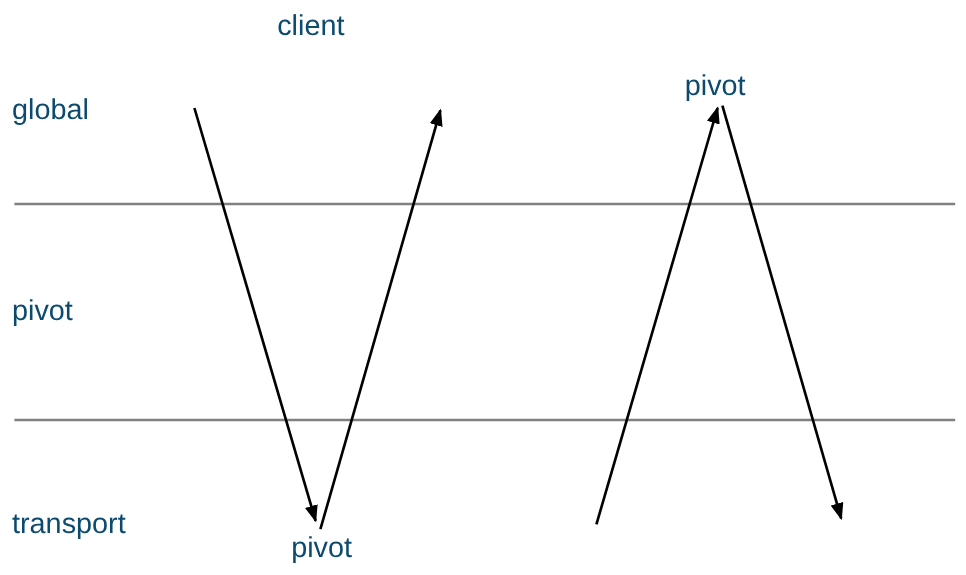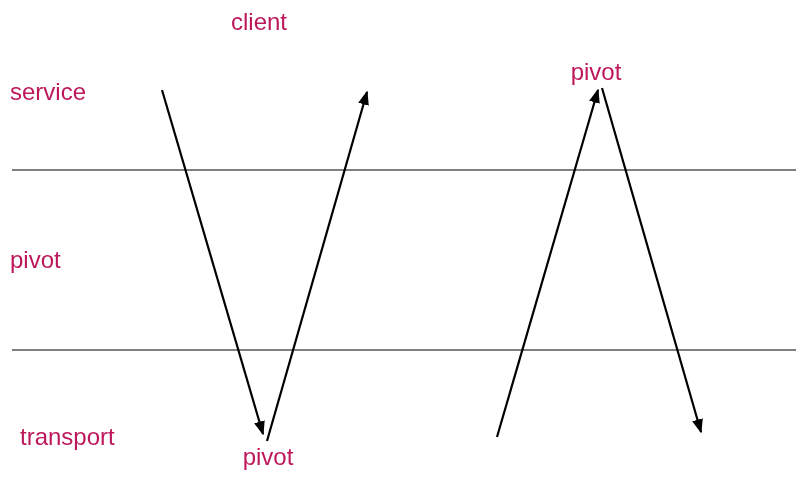--- a/index.html
+++ b/index.html
@@ -14,30 +14,30 @@
     background: #ffffff;
     overflow: hidden;
     font-family: "Liberation Sans", sans-serif;
     color: #000000;
   }
   .lbl {
     position: absolute;
     font-size: 24px;
     line-height: 1;
     white-space: nowrap;
-    color: #be185d;
+    color: #0c4a6e;
   }
   .centered { transform: translateX(-50%); }
   
   #label-client    { left: 259px; top: 10px; }
   #label-server    { left: 603px; top: 10px; }
   
   #label-service   { left: 10px;  top: 80px;  }
   #label-global    { left: 10px;  top: 248px; }
-  #label-transport { left: 10px;  top: 425px; margin-left: 10px; }
+  #label-transport { left: 10px;  top: 425px; }
   
   #label-pivot-server { left: 596px; top: 60px;  }
   #label-pivot-client { left: 268px; top: 445px; }
   #diagram-svg {
     position: absolute;
     left: 0;
     top: 0;
   }
 </style>
 </head>
@@ -55,21 +55,21 @@
       <line x1="12" y1="350" x2="796" y2="350" stroke="#808080" stroke-width="2"></line>
       <line x1="162" y1="90" x2="263" y2="434" stroke="#000000" stroke-width="2.2" marker-end="url(#arrowhead)"></line>
       <line x1="267" y1="441" x2="367" y2="92" stroke="#000000" stroke-width="2.2" marker-end="url(#arrowhead)"></line>
       <line x1="497" y1="437" x2="598" y2="90" stroke="#000000" stroke-width="2.2" marker-end="url(#arrowhead)"></line>
       <line x1="602" y1="88" x2="701" y2="432" stroke="#000000" stroke-width="2.2" marker-end="url(#arrowhead)"></line>
     </svg>
 
   <span class="lbl centered" id="label-client">client</span>
 
 
-  <span class="lbl" id="label-service">service</span>
+  <span class="lbl" id="label-service">global</span>
 
   <span class="lbl" id="label-global">pivot</span>
 
   <span class="lbl" id="label-transport">transport</span>
 
   <span class="lbl centered" id="label-pivot-server">pivot</span>
 
   <span class="lbl centered" id="label-pivot-client">pivot</span>
 
 </div>

